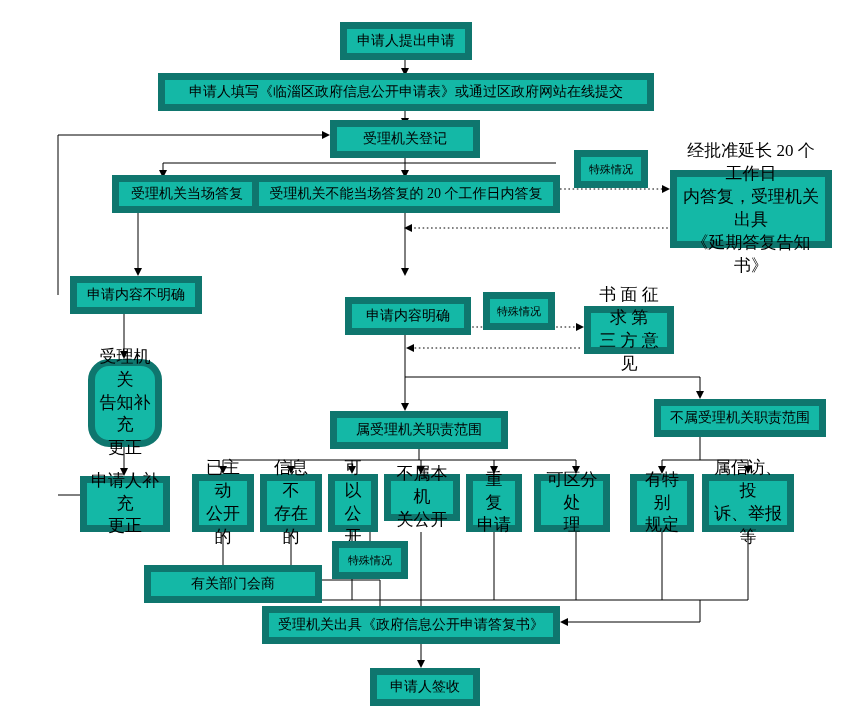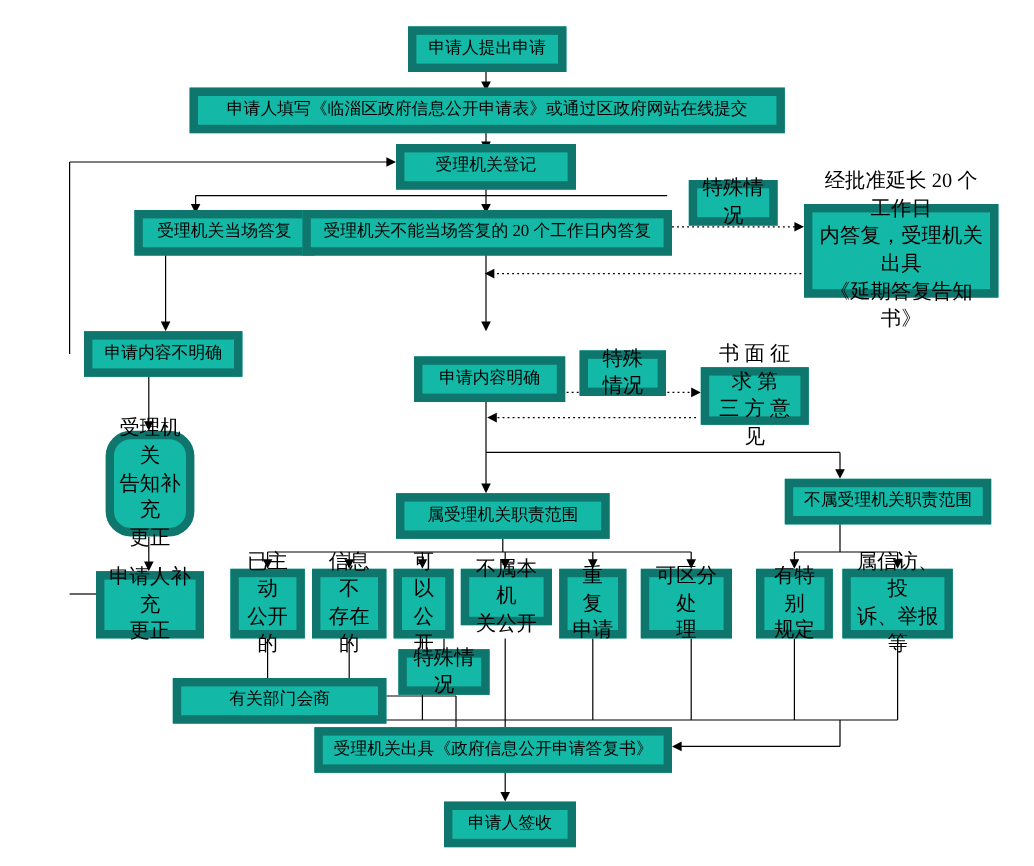--- a/index.html
+++ b/index.html
@@ -27,21 +27,21 @@
     font-size: 14px;
     line-height: 1.35;
     color: #000000;
     padding: 12px 4px;
     white-space: pre-line;
   }
   .node.small {
     font-size: 17px;
   }
   .node.tiny {
-    font-size: 17px;
+    font-size: 11px;
   }
   svg.wires {
     position: absolute;
     left: 0;
     top: 0;
     width: 862px;
     height: 722px;
     pointer-events: none;
   }
   svg.wires line, svg.wires path, svg.wires polyline {

